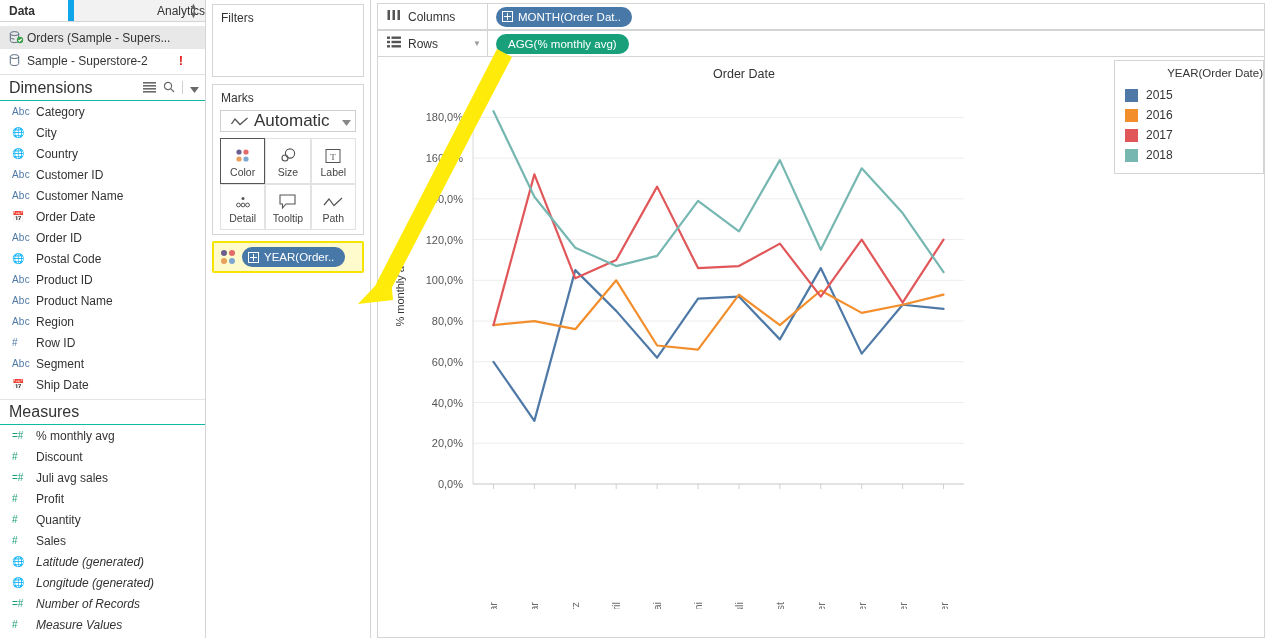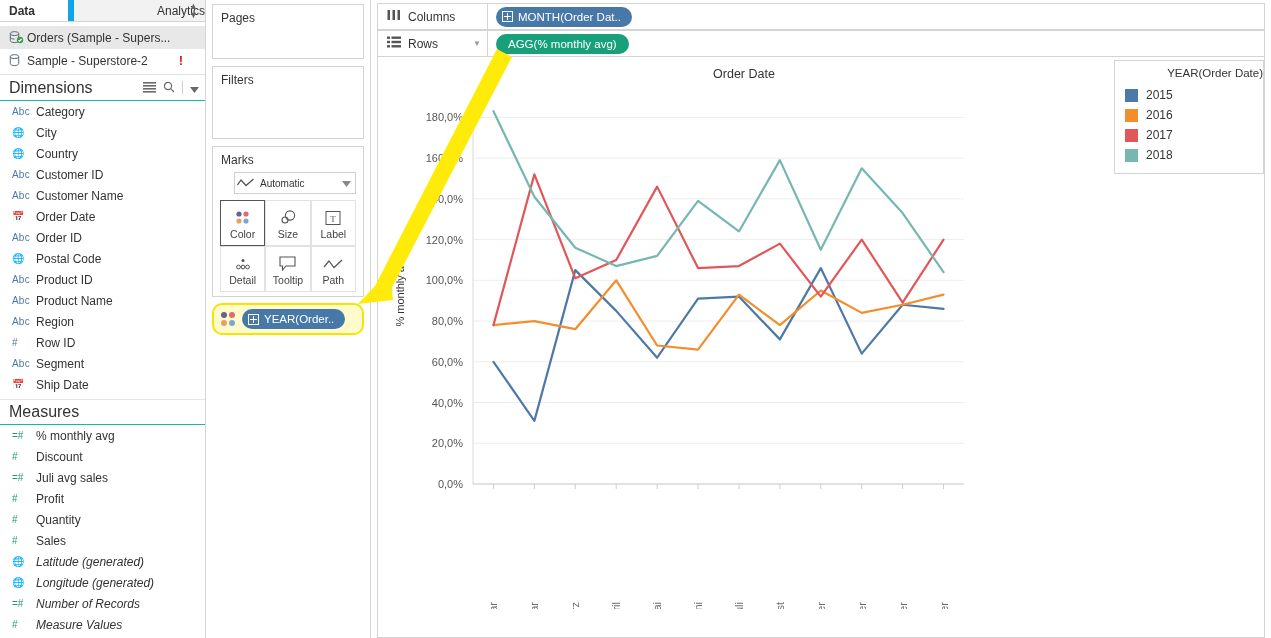--- a/index.html
+++ b/index.html
@@ -45,32 +45,32 @@
   
   .cardcol { width:165px; height:638px; background:#fff; border-right:1px solid #d4d4d4;
              padding:4px 6px 0 6px; }
   .card { border:1px solid #d4d4d4; background:#fff; margin-bottom:7px; }
   .card-title { font-size:12px; padding:6px 0 4px 8px; color:#333; }
   .card.pages { height:55px; }
   .card.filters { height:73px; }
   .card.marks { border:none; margin-bottom:0; }
   .marks-box { border:1px solid #d4d4d4; padding:0 0 4px 0; }
   .marks-title { font-size:12px; padding:6px 0 5px 8px; }
-  .mark-type { margin:0 7px 6px 21px; height:22px; border:1px solid #cfcfcf; background:#fff;
-               display:flex; align-items:center; padding:0 4px 0 2px; font-size:10px; }
+  .mark-type { margin:0 7px 6px 7px; height:22px; border:1px solid #cfcfcf; background:#fff;
+               display:flex; align-items:center; padding:0 4px 0 10px; font-size:17px; }
   .mark-type .nm { margin-left:6px; flex:1; }
   .mark-type .cv { color:#777; }
   .mgrid { display:grid; grid-template-columns:1fr 1fr 1fr; gap:0; margin:0 7px; }
   .mbtn { height:46px; border:1px solid #e2e2e2; display:flex; flex-direction:column;
           align-items:center; justify-content:center; background:#fff; font-size:10.5px; color:#444; }
   .mbtn.active { border:1.5px solid #555; }
   .mbtn .gl { height:22px; display:flex; align-items:center; justify-content:center; }
   .mbtn .cap { line-height:11px; }
   .pillrow { margin:6px 0 0 0; padding:4px 5px; display:flex; align-items:center;
-             background:#fffbcc; border:2px solid #f5e400; border-radius:10px; }
+             background:#fffbcc; border:2px solid #f5e400; border-radius:2px; }
   .pill { display:inline-flex; align-items:center; height:20px; border-radius:10px;
           padding:0 11px 0 6px; color:#fff; font-size:11.5px; white-space:nowrap; }
   .pill.blue { background:#4878a8; }
   .pill.green { background:#18a07a; padding:0 12px; }
   .pill .sq { display:inline-block; width:11px; height:11px; border:1px solid #fff;
               margin-right:5px; position:relative; }
   .pill .sq:before { content:""; position:absolute; left:4px; top:1px; width:1px; height:7px; background:#fff; }
   .pill .sq:after { content:""; position:absolute; left:1px; top:4px; width:7px; height:1px; background:#fff; }
   .colordots { display:grid; grid-template-columns:6px 6px; gap:2px; margin-right:7px; margin-left:2px; }
   .colordots i { width:6px; height:6px; border-radius:50%; display:block; }
@@ -266,23 +266,20 @@
           <span class="lbl">Number of Records</span>
         </div>
       <div class="fld meas italic">
           <span class="ico">#</span>
           <span class="lbl">Measure Values</span>
         </div>
     </div>
   </div>
 
   <div class="cardcol">
-    <div class="card pages">
-      <div class="card-title">Pages</div>
-    </div>
     <div class="card filters">
       <div class="card-title">Filters</div>
     </div>
 
     <div class="card marks">
       <div class="marks-box">
         <div class="marks-title">Marks</div>
         <div class="mark-type">
           <span>
             <svg width="17" height="9" viewBox="0 0 17 9">

